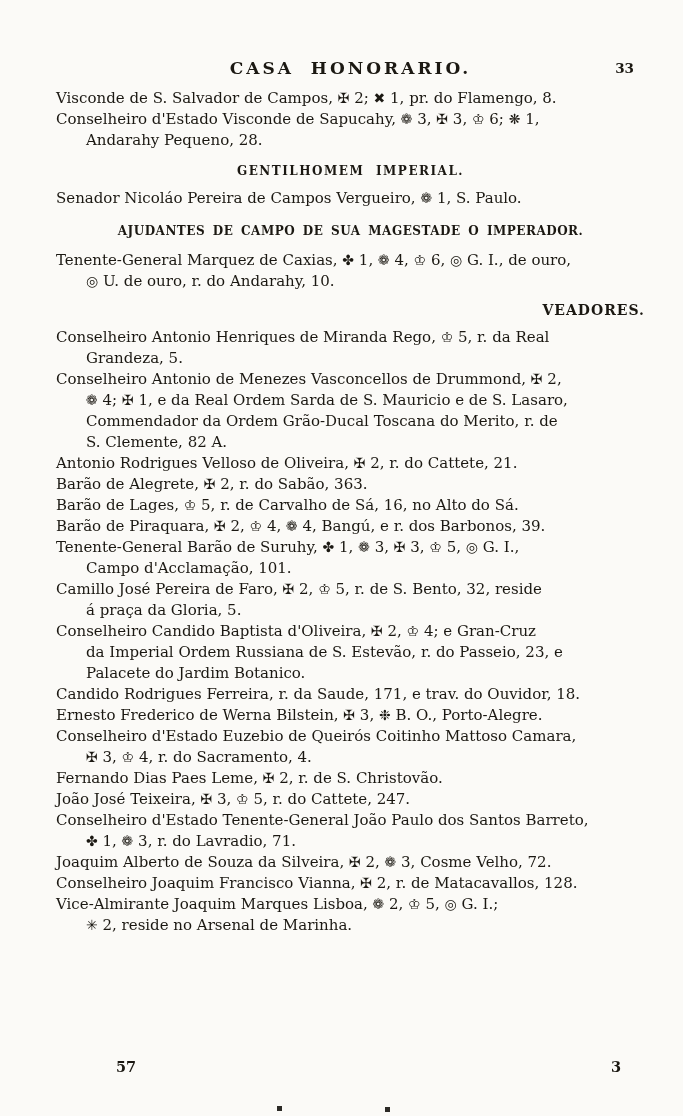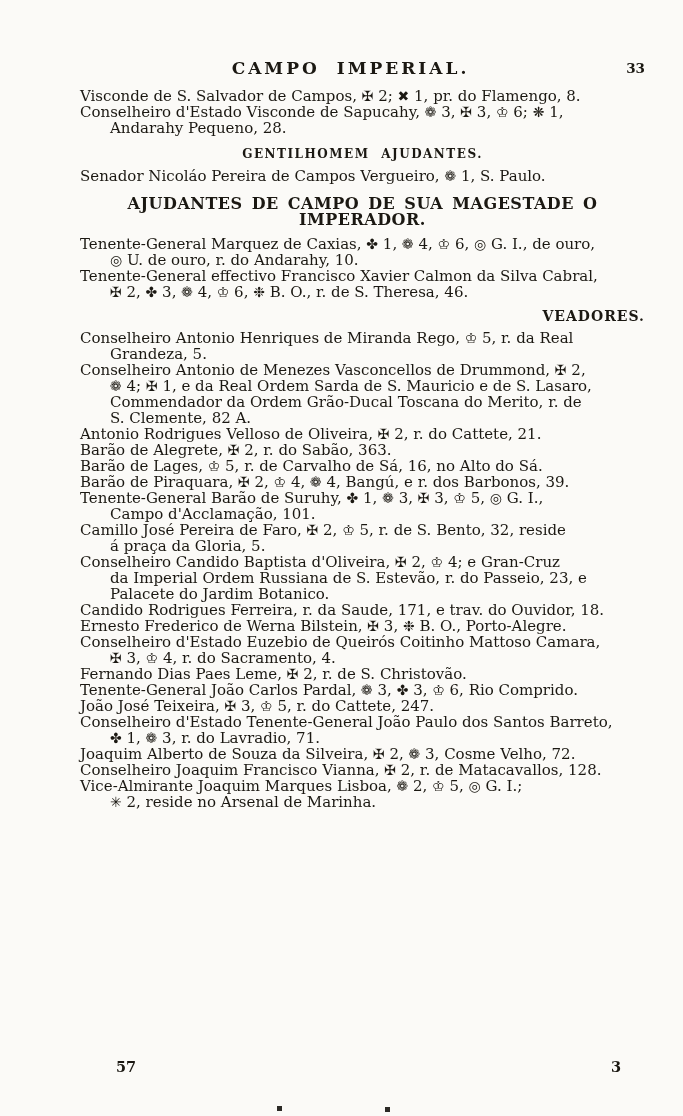--- a/index.html
+++ b/index.html
@@ -19,43 +19,43 @@
   .page-header {
     position:relative;
     text-align:center;
     font-weight:bold;
     font-size:17px;
     letter-spacing:3px;
     word-spacing:8px;
     margin-bottom:10px;
   }
   .page-number {
-    position:absolute; right:0; top:2px;
+    position:absolute; right:11px; top:2px;
     font-size:13.5px; letter-spacing:0; word-spacing:0;
     font-weight:bold;
   }
-  .content { font-size:15px; line-height:16px;margin-left:24px; }
+  .content { font-size:15px; line-height:21px; }
   .entry {
     margin:0;
     padding-left:30px;
     text-indent:-30px;
   }
   .subheading {
     text-align:center;
     font-weight:bold;
     font-size:12px;
     letter-spacing:1.5px;
     word-spacing:6px;
     margin:10px 0 6px;
     text-indent:0;
   }
   .heading {
     text-align:center;
     font-weight:bold;
-    font-size:16px;
+    font-size:12px;
     letter-spacing:0.5px;
     word-spacing:3px;
     margin:12px 0 8px;
     text-indent:0;
   }
   .heading2 {
     text-align:right;
     font-weight:bold;
     font-size:14px;
     letter-spacing:1px;
@@ -85,47 +85,45 @@
   }
   .speck-1 { left:277px; top:1106px; }
   .speck-2 { left:385px; top:1107px; }
 </style>
 </head>
 <body>
 
 <div class="page">
 
   <div class="page-header">
-    <span>CAMPO IMPERIAL.</span>
+    <span>CASA HONORARIO.</span>
     <span class="page-number">33</span>
   </div>
 
   <div class="content">
       <p class="entry">Visconde de S. Salvador de Campos, <span class="icon">✠</span> 2; <span class="icon">✖</span> 1, pr. do Flamengo, 8.</p>
       <p class="entry">Conselheiro d'Estado Visconde de Sapucahy, <span class="icon">❁</span> 3, <span class="icon">✠</span> 3, <span class="icon">♔</span> 6; <span class="icon">❋</span> 1,<br>Andarahy Pequeno, 28.</p>
-      <div class="subheading">GENTILHOMEM AJUDANTES.</div>
+      <div class="subheading">GENTILHOMEM IMPERIAL.</div>
       <p class="entry">Senador Nicoláo Pereira de Campos Vergueiro, <span class="icon">❁</span> 1, S. Paulo.</p>
       <div class="heading">AJUDANTES DE CAMPO DE SUA MAGESTADE O IMPERADOR.</div>
       <p class="entry">Tenente-General Marquez de Caxias, <span class="icon">✤</span> 1, <span class="icon">❁</span> 4, <span class="icon">♔</span> 6, <span class="icon">◎</span> G. I., de ouro,<br><span class="icon">◎</span> U. de ouro, r. do Andarahy, 10.</p>
-      <p class="entry">Tenente-General effectivo Francisco Xavier Calmon da Silva Cabral,<br><span class="icon">✠</span> 2, <span class="icon">✤</span> 3, <span class="icon">❁</span> 4, <span class="icon">♔</span> 6, <span class="icon">❉</span> B. O., r. de S. Theresa, 46.</p>
       <div class="heading2">VEADORES.</div>
       <p class="entry">Conselheiro Antonio Henriques de Miranda Rego, <span class="icon">♔</span> 5, r. da Real<br>Grandeza, 5.</p>
       <p class="entry">Conselheiro Antonio de Menezes Vasconcellos de Drummond, <span class="icon">✠</span> 2,<br><span class="icon">❁</span> 4; <span class="icon">✠</span> 1, e da Real Ordem Sarda de S. Mauricio e de S. Lasaro,<br>Commendador da Ordem Grão-Ducal Toscana do Merito, r. de<br>S. Clemente, 82 A.</p>
       <p class="entry">Antonio Rodrigues Velloso de Oliveira, <span class="icon">✠</span> 2, r. do Cattete, 21.</p>
       <p class="entry">Barão de Alegrete, <span class="icon">✠</span> 2, r. do Sabão, 363.</p>
       <p class="entry">Barão de Lages, <span class="icon">♔</span> 5, r. de Carvalho de Sá, 16, no Alto do Sá.</p>
       <p class="entry">Barão de Piraquara, <span class="icon">✠</span> 2, <span class="icon">♔</span> 4, <span class="icon">❁</span> 4, Bangú, e r. dos Barbonos, 39.</p>
       <p class="entry">Tenente-General Barão de Suruhy, <span class="icon">✤</span> 1, <span class="icon">❁</span> 3, <span class="icon">✠</span> 3, <span class="icon">♔</span> 5, <span class="icon">◎</span> G. I.,<br>Campo d'Acclamação, 101.</p>
       <p class="entry">Camillo José Pereira de Faro, <span class="icon">✠</span> 2, <span class="icon">♔</span> 5, r. de S. Bento, 32, reside<br>á praça da Gloria, 5.</p>
       <p class="entry">Conselheiro Candido Baptista d'Oliveira, <span class="icon">✠</span> 2, <span class="icon">♔</span> 4; e Gran-Cruz<br>da Imperial Ordem Russiana de S. Estevão, r. do Passeio, 23, e<br>Palacete do Jardim Botanico.</p>
       <p class="entry">Candido Rodrigues Ferreira, r. da Saude, 171, e trav. do Ouvidor, 18.</p>
       <p class="entry">Ernesto Frederico de Werna Bilstein, <span class="icon">✠</span> 3, <span class="icon">❉</span> B. O., Porto-Alegre.</p>
       <p class="entry">Conselheiro d'Estado Euzebio de Queirós Coitinho Mattoso Camara,<br><span class="icon">✠</span> 3, <span class="icon">♔</span> 4, r. do Sacramento, 4.</p>
       <p class="entry">Fernando Dias Paes Leme, <span class="icon">✠</span> 2, r. de S. Christovão.</p>
-      <p class="entry">Tenente-General João Carlos Pardal, <span class="icon">❁</span> 3, <span class="icon">✤</span> 3, <span class="icon">♔</span> 6, Rio Comprido.</p>
       <p class="entry">João José Teixeira, <span class="icon">✠</span> 3, <span class="icon">♔</span> 5, r. do Cattete, 247.</p>
       <p class="entry">Conselheiro d'Estado Tenente-General João Paulo dos Santos Barreto,<br><span class="icon">✤</span> 1, <span class="icon">❁</span> 3, r. do Lavradio, 71.</p>
       <p class="entry">Joaquim Alberto de Souza da Silveira, <span class="icon">✠</span> 2, <span class="icon">❁</span> 3, Cosme Velho, 72.</p>
       <p class="entry">Conselheiro Joaquim Francisco Vianna, <span class="icon">✠</span> 2, r. de Matacavallos, 128.</p>
       <p class="entry">Vice-Almirante Joaquim Marques Lisboa, <span class="icon">❁</span> 2, <span class="icon">♔</span> 5, <span class="icon">◎</span> G. I.;<br><span class="icon">✳</span> 2, reside no Arsenal de Marinha.</p>
     </div>
 
   <div class="page-footer">
     <span class="sig-left">57</span>
     <span class="sig-right">3</span>

